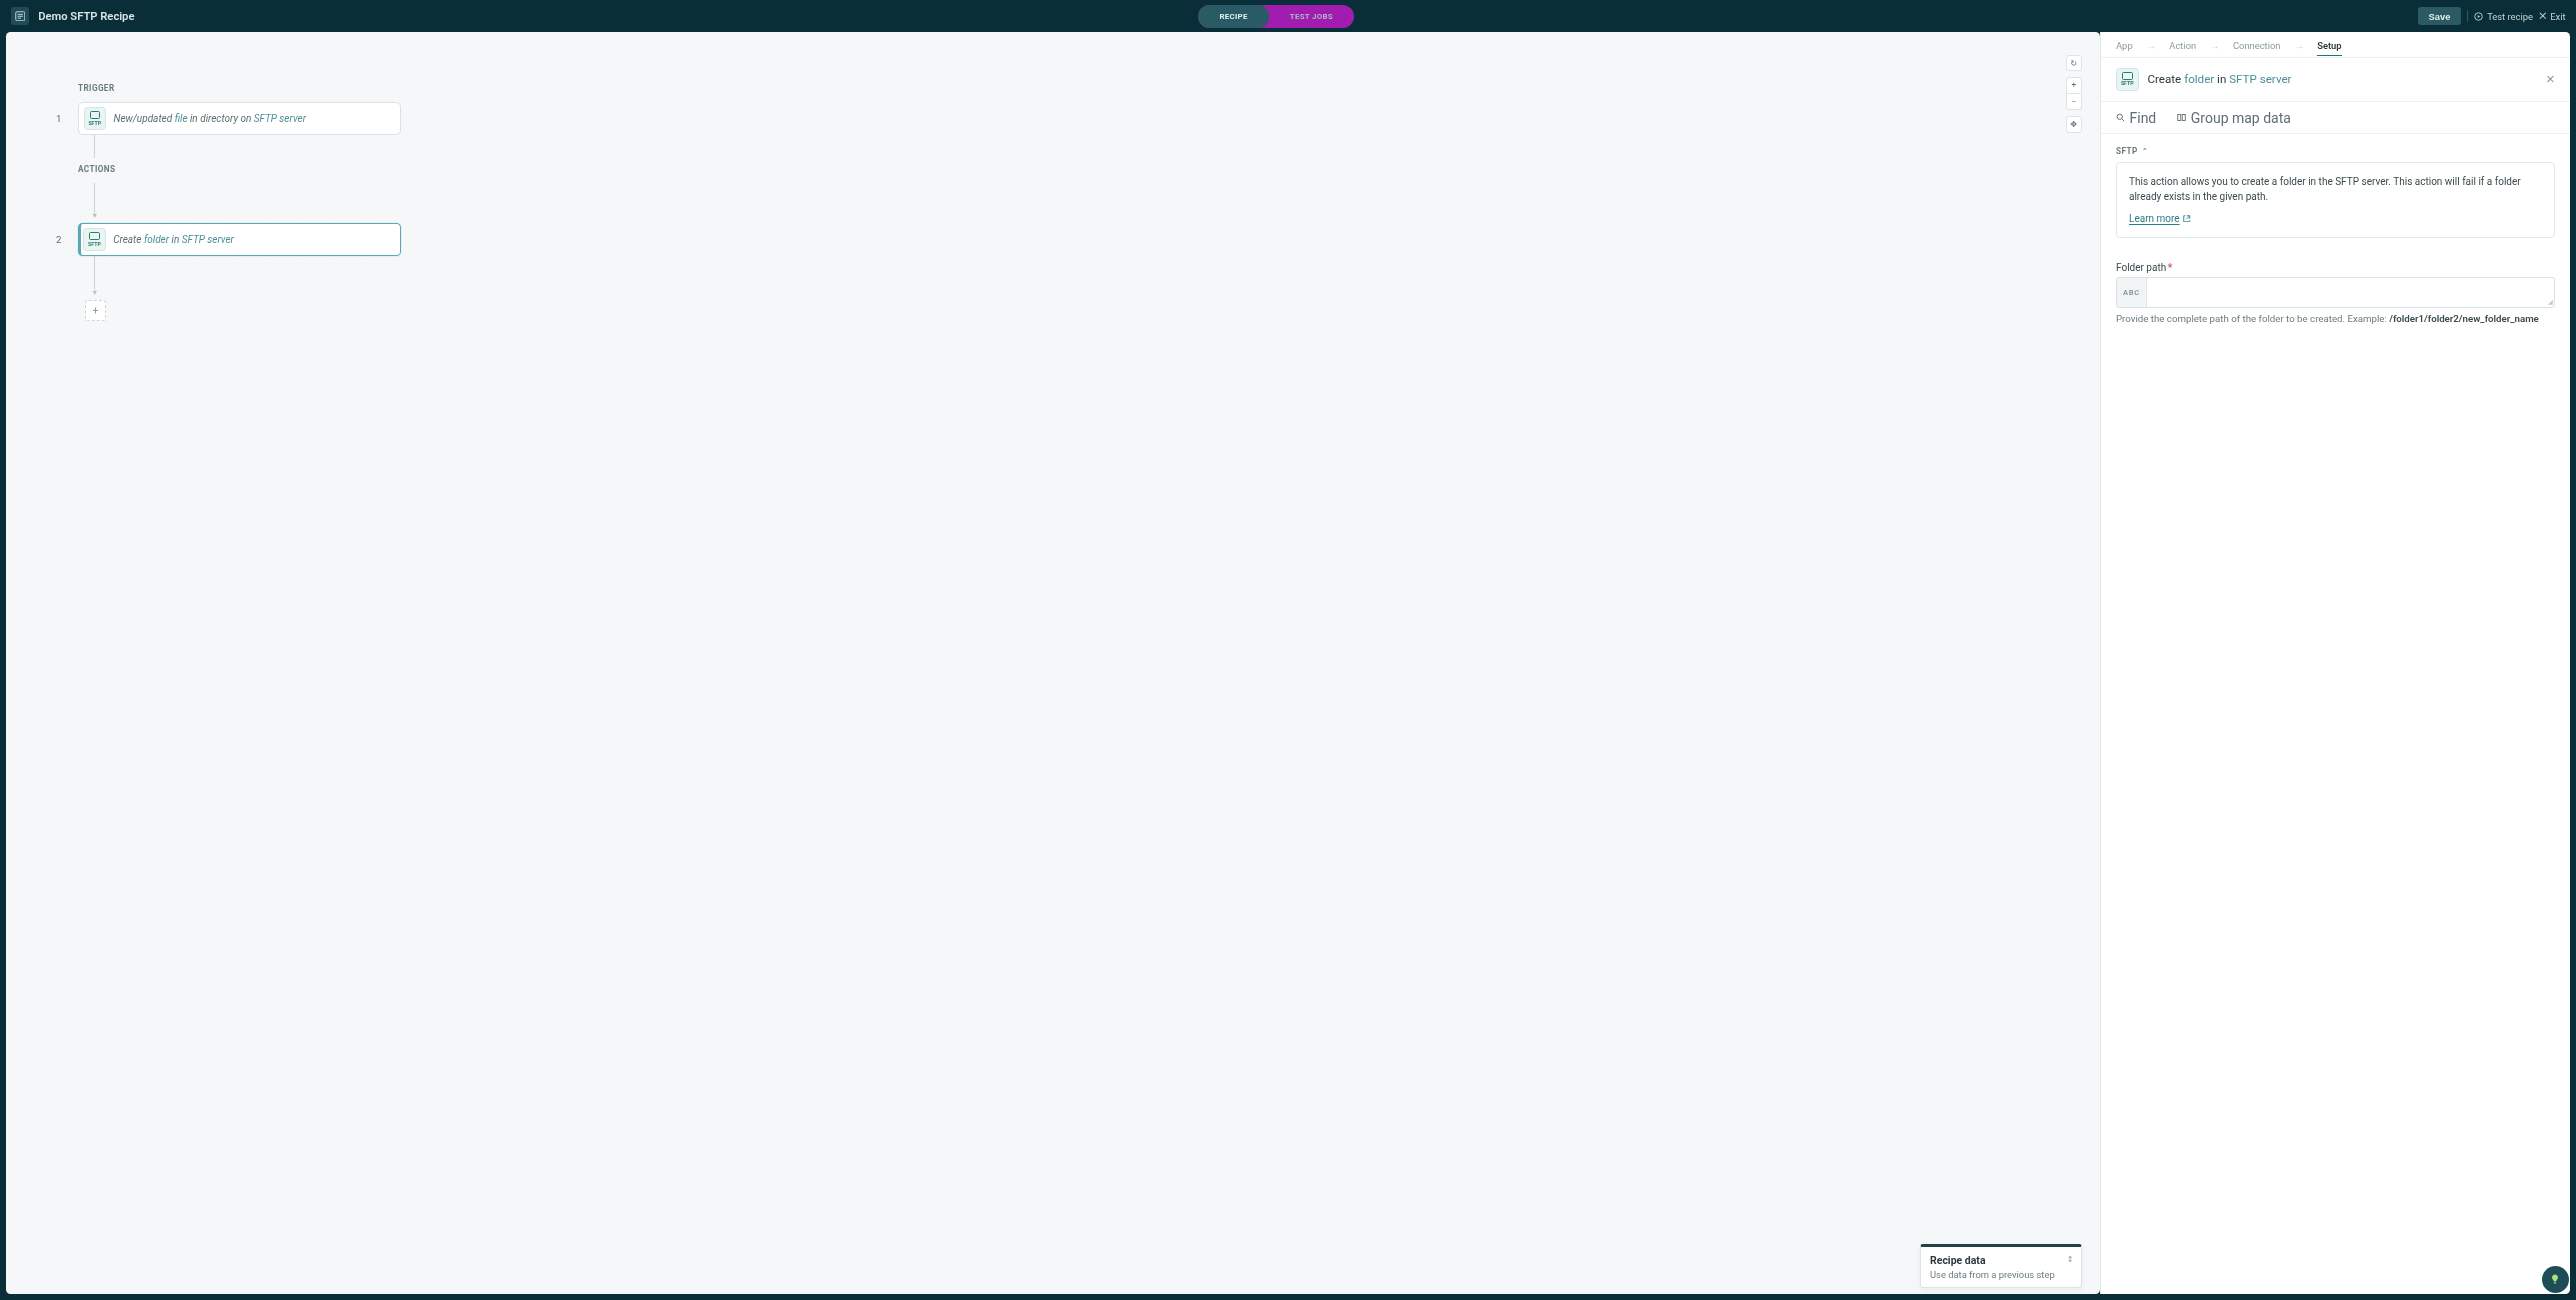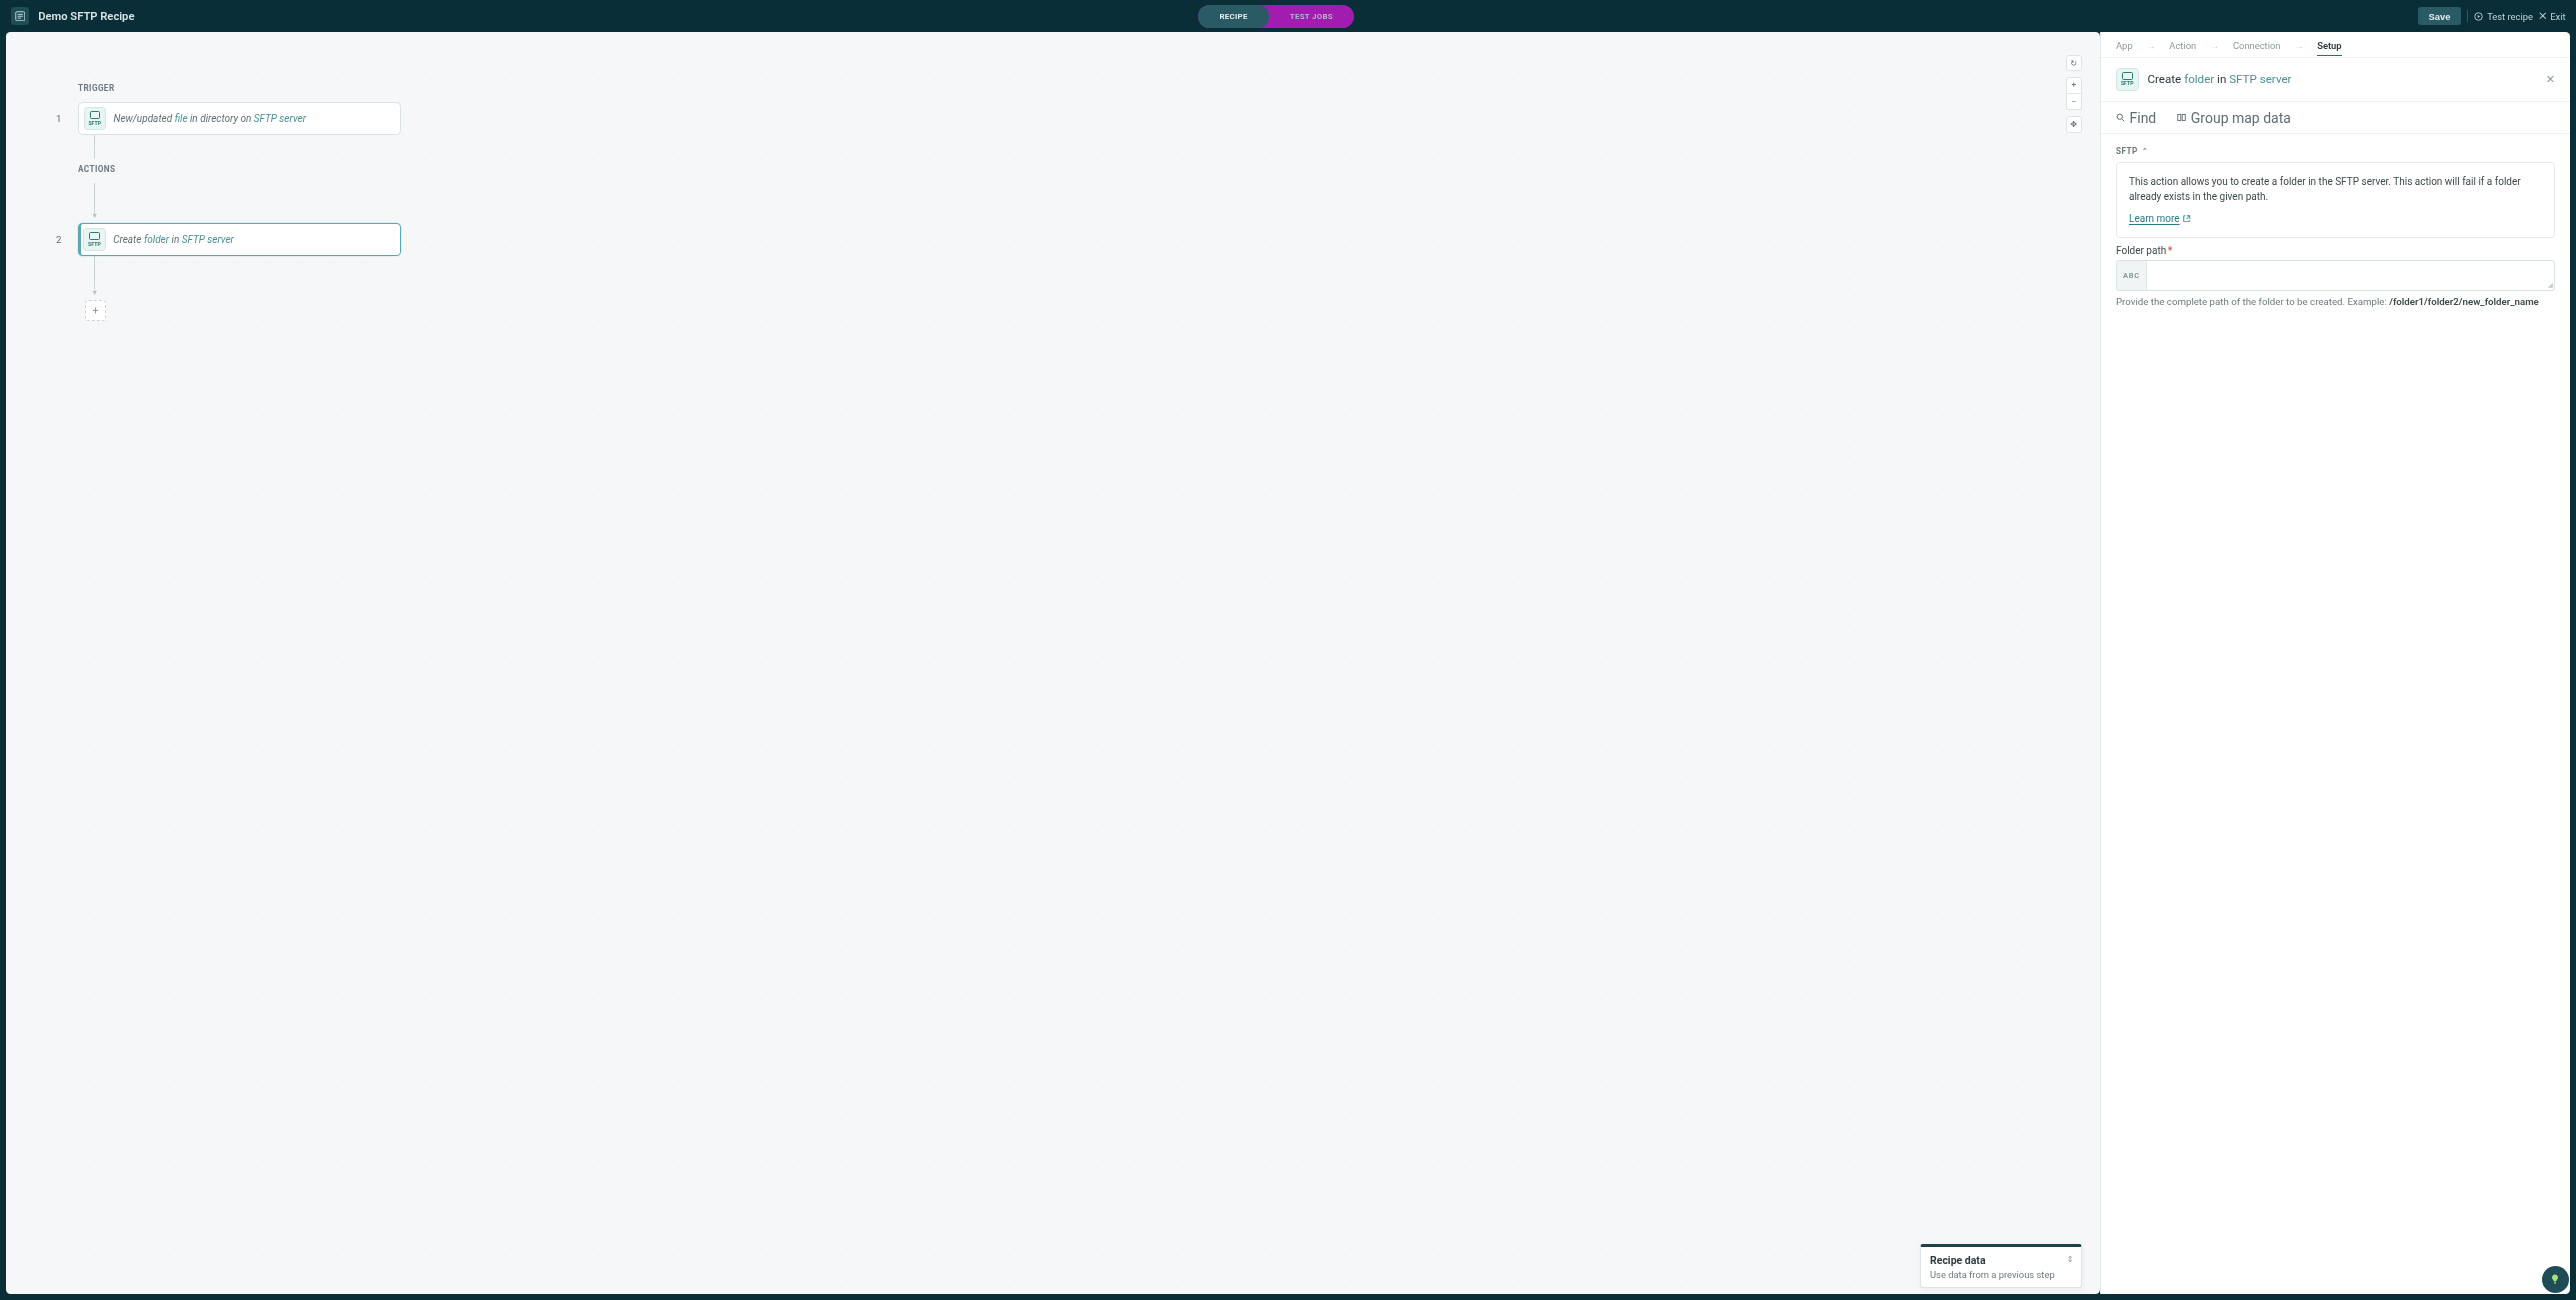--- a/index.html
+++ b/index.html
@@ -76,21 +76,21 @@
 
   .panel-tools { display:flex; align-items:flex-start; gap: 21px; padding: 7.5px 15px; border-bottom:0.7px solid #eef2f3; font-size:14px; }
   .tool { display:flex; align-items:center; gap:4.5px; color:#5e6e73; cursor:pointer; }
 
   .panel-body { flex:1; padding: 12px 15px; overflow:auto; }
   .help-label { font-size:8.2px; font-weight:700; letter-spacing:0.4px; color:#6b7b80; display:flex; align-items:center; gap:4.5px; margin-bottom:6px; }
   .help-box { border:0.7px solid #e1e8ea; border-radius:3.7px; padding:10.5px 12px; font-size:10px; color:#3a4a4e; line-height:1.5; }
   .learn-more { margin-top:7.5px; font-size:10px; }
   .learn-more a { color:#2a7c88; text-decoration: underline; text-underline-offset: 1.5px; display:inline-flex; align-items:center; gap:3.7px; }
 
-  .field-block { margin-top: 7px; }
+  .field-block { margin-top: 24px; }
   .field-label { font-size:10px; color:#3a4a4e; display:flex; align-items:center; gap:1.5px; margin-bottom:4.5px; }
   .field-label .req { color:#d9534f; font-weight:700; }
   .input-row { display:flex; border:0.7px solid #d8e1e3; border-radius:3px; overflow:hidden; height:31px; }
   .type-pill { width:30px; background:#f0f4f5; display:flex; align-items:center; justify-content:center; font-size:7.5px; font-weight:700; letter-spacing:0.7px; color:#8a9ba0; border-right:0.7px solid #e1e8ea; }
   .input-row input { flex:1; border:none; outline:none; padding:0 7.5px; font-size:10px; background:#fff; }
   .resize-handle { width:7.5px; display:flex; align-items:flex-end; justify-content:center; padding-bottom:1.5px; color:#c0cdd0; font-size:6.7px; }
   .field-hint { font-size:9.7px; color:#6b7b80; margin-top:4.5px; }
   .field-hint b { color:#3a4a4e; font-weight:600; }
 
   

